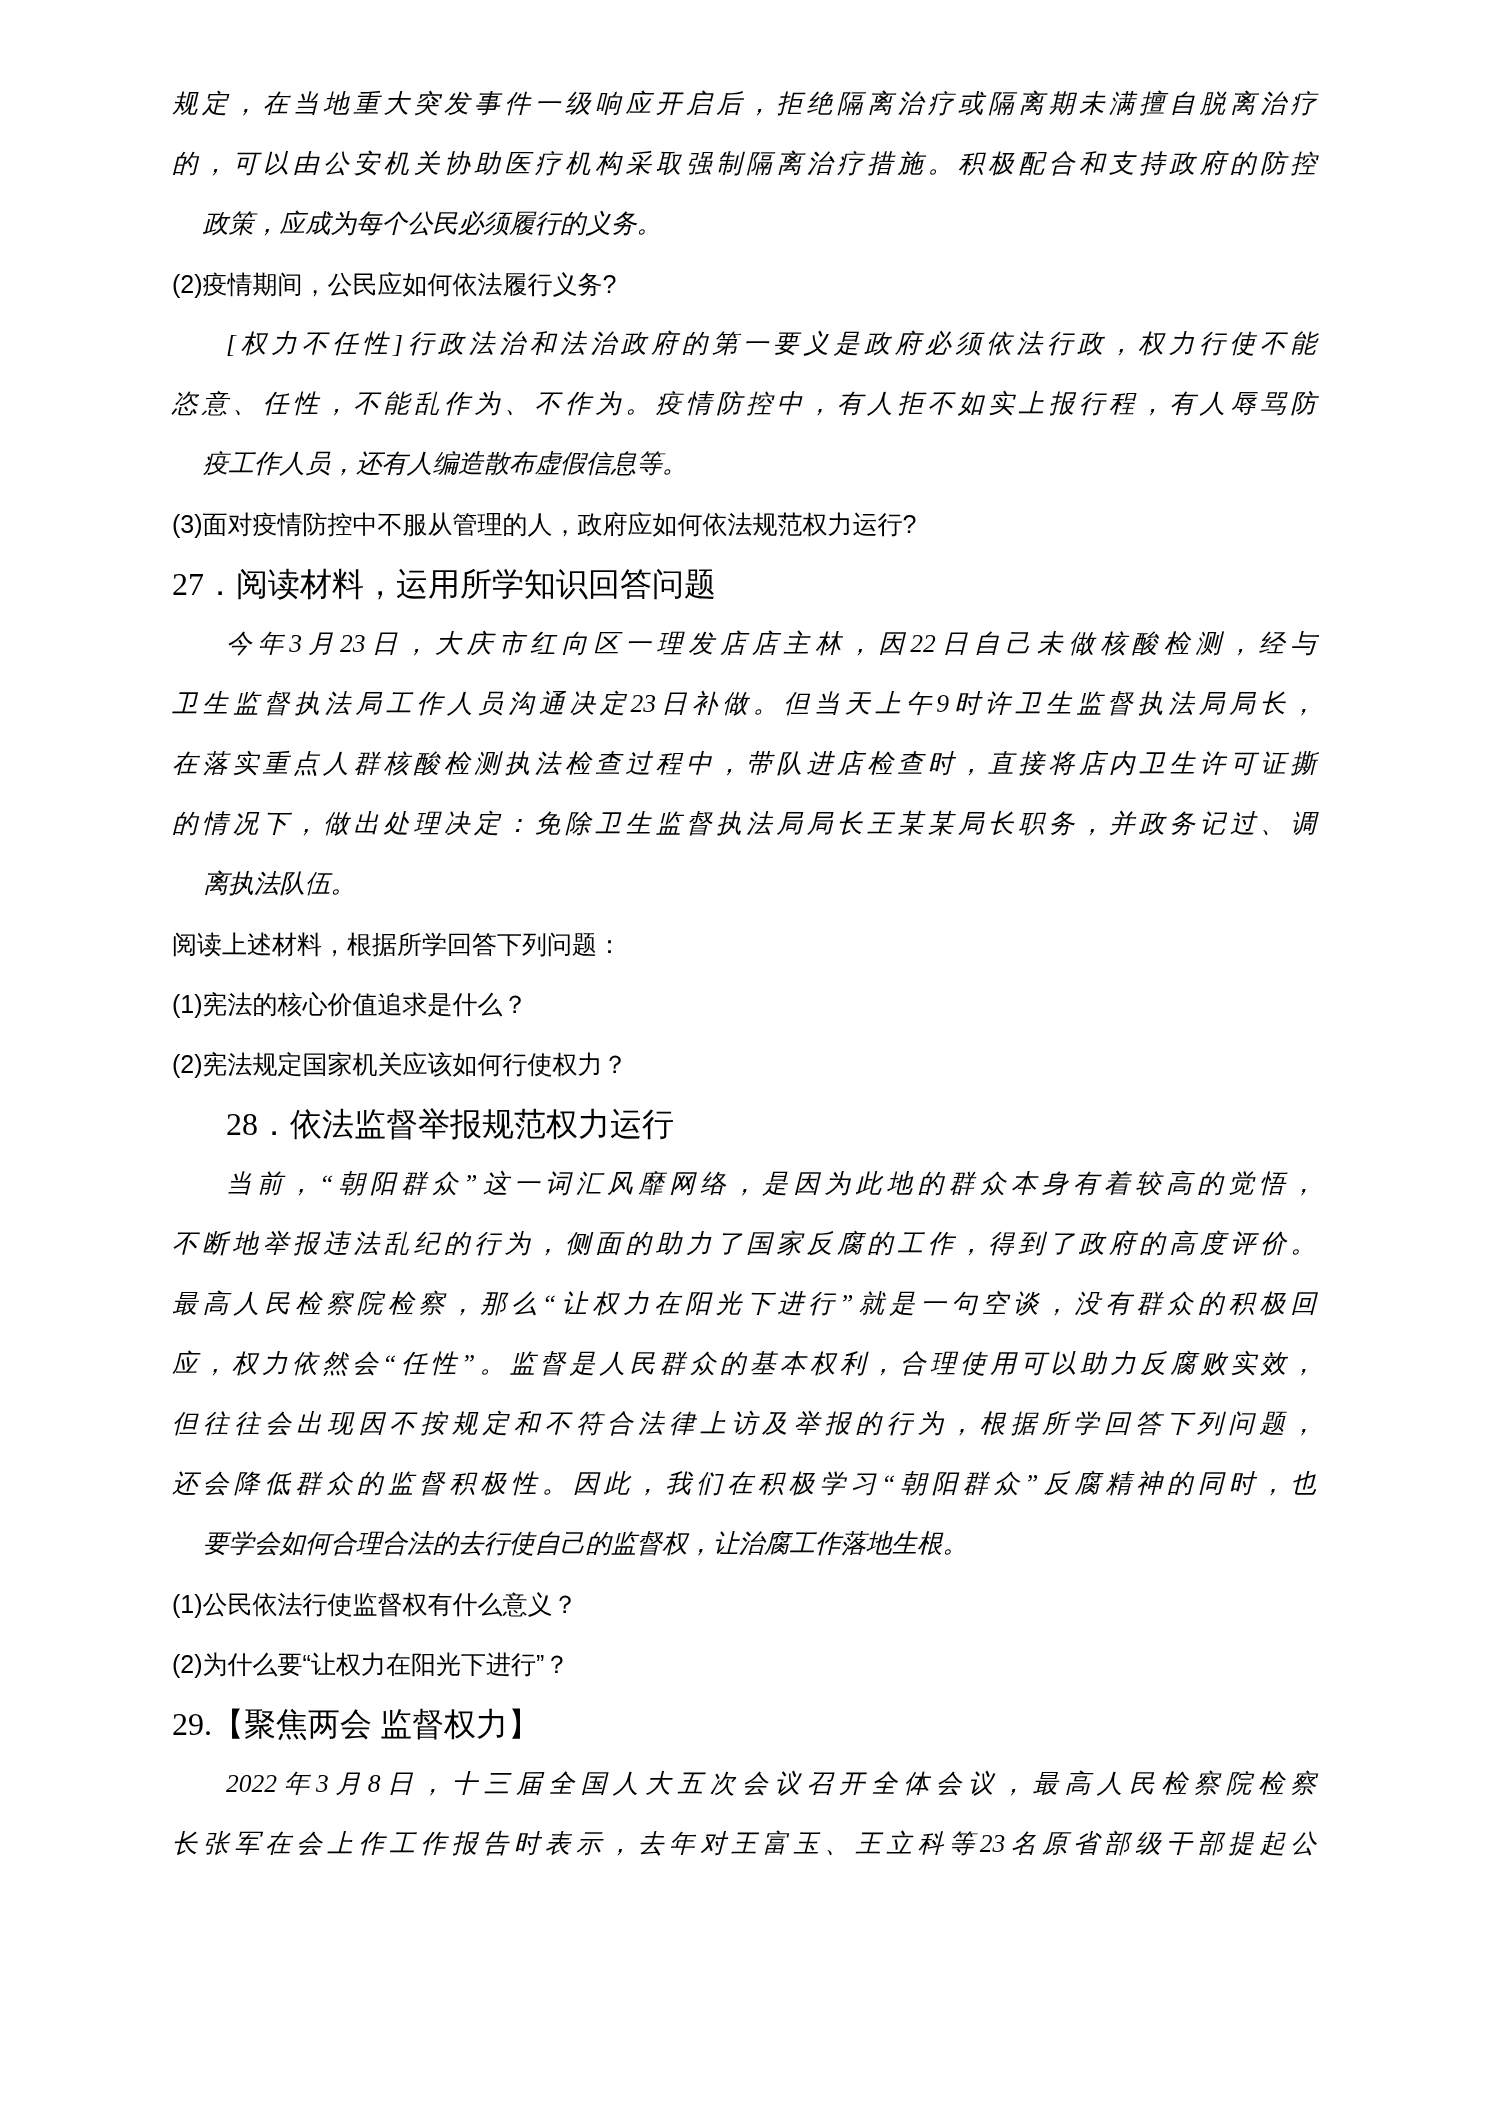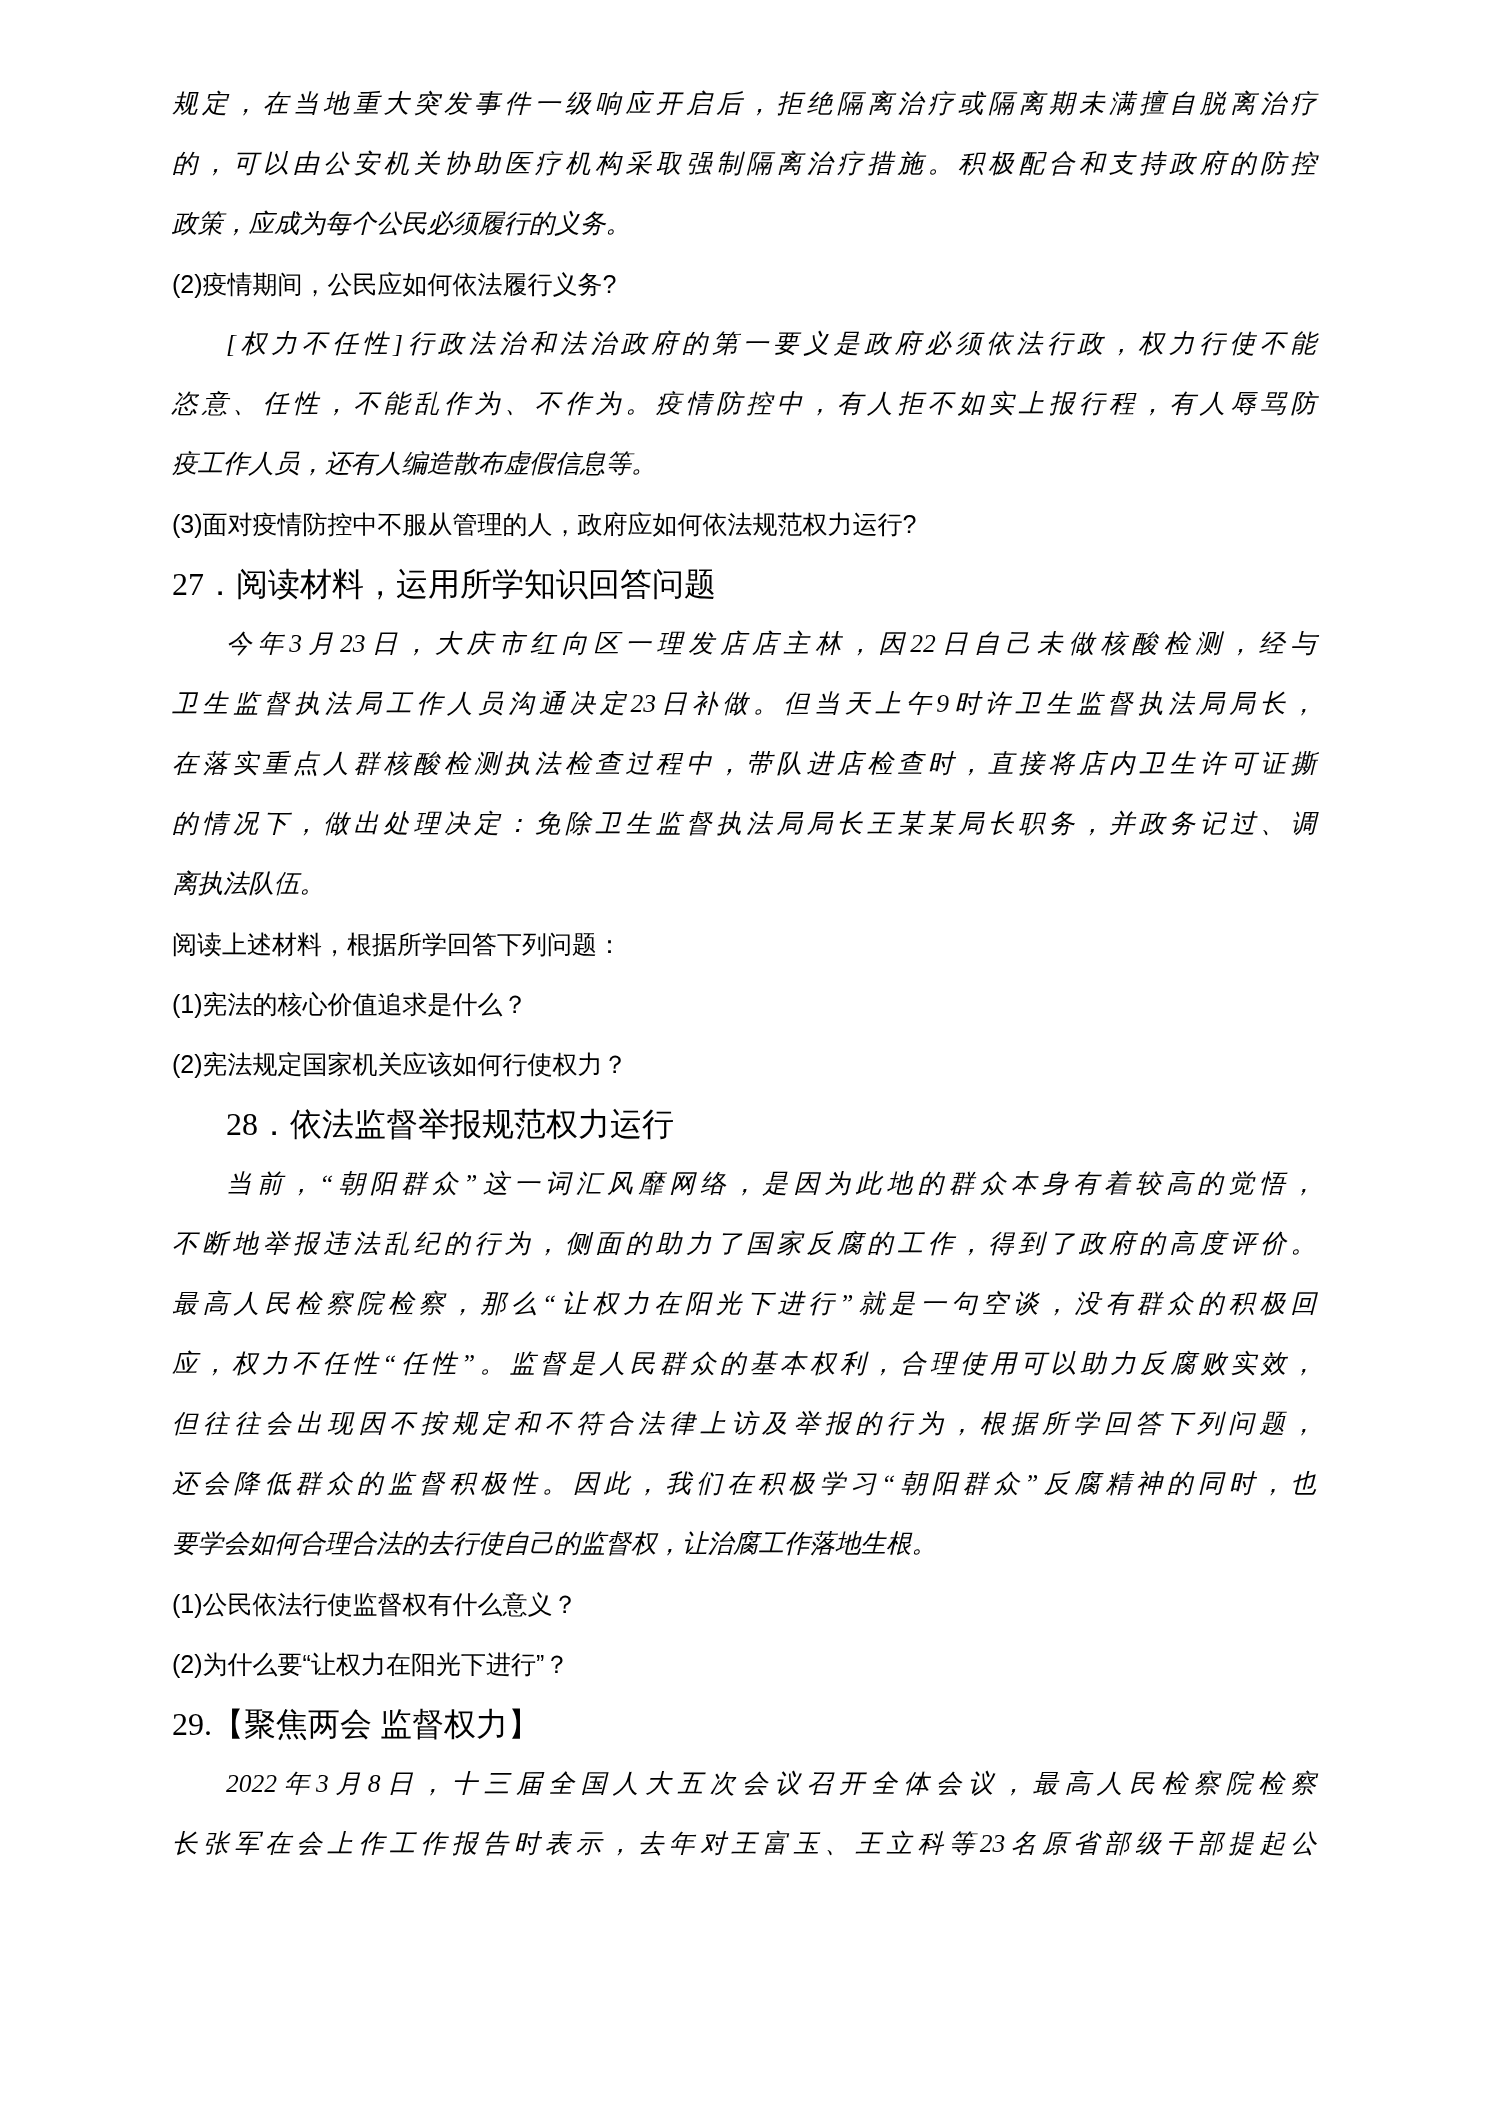--- a/index.html
+++ b/index.html
@@ -53,20 +53,21 @@
     white-space: normal;
     text-align: justify;
     text-align-last: justify;
     word-break: break-all;
   }
   .justify-last-left {
     white-space: normal;
     text-align: justify;
     text-align-last: left;
     word-break: break-all;
+    margin-left: 31px;
   }
 </style>
 </head>
 <body>
 
 <div class="page">
   <div class="content">
 
     <div>
       <div class="mat justify">规定，在当地重大突发事件一级响应开启后，拒绝隔离治疗或隔离期未满擅自脱离治疗</div>
@@ -97,21 +98,21 @@
     <div class="q">阅读上述材料，根据所学回答下列问题：</div>
     <div class="q">(1)宪法的核心价值追求是什么？</div>
     <div class="q">(2)宪法规定国家机关应该如何行使权力？</div>
 
     <div class="num indent2">28．依法监督举报规范权力运行</div>
 
     <div>
       <div class="mat justify indent2">当前，“朝阳群众”这一词汇风靡网络，是因为此地的群众本身有着较高的觉悟，</div>
       <div class="mat justify">不断地举报违法乱纪的行为，侧面的助力了国家反腐的工作，得到了政府的高度评价。</div>
       <div class="mat justify">最高人民检察院检察，那么“让权力在阳光下进行”就是一句空谈，没有群众的积极回</div>
-      <div class="mat justify">应，权力不任性“任性”。监督是人民群众的基本权利，合理使用可以助力反腐败实效，</div>
+      <div class="mat justify">应，权力依然会“任性”。监督是人民群众的基本权利，合理使用可以助力反腐败实效，</div>
       <div class="mat justify">但往往会出现因不按规定和不符合法律上访及举报的行为，根据所学回答下列问题，</div>
       <div class="mat justify">还会降低群众的监督积极性。因此，我们在积极学习“朝阳群众”反腐精神的同时，也</div>
       <div class="mat justify-last-left">要学会如何合理合法的去行使自己的监督权，让治腐工作落地生根。</div>
     </div>
 
     <div class="q">(1)公民依法行使监督权有什么意义？</div>
     <div class="q">(2)为什么要“让权力在阳光下进行”？</div>
 
     <div class="num">29.【聚焦两会 监督权力】</div>
 

